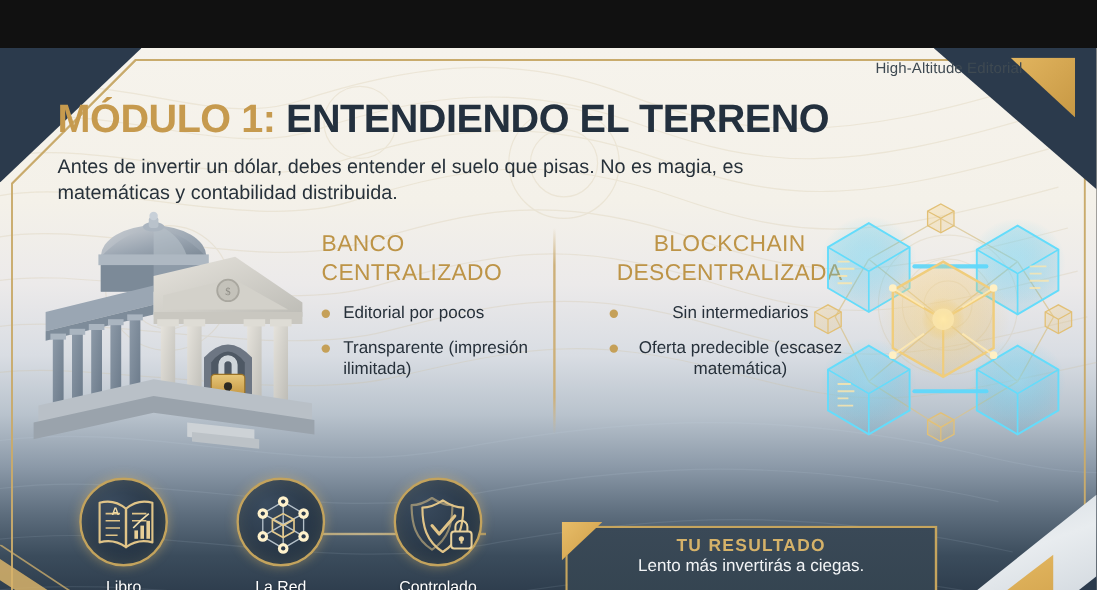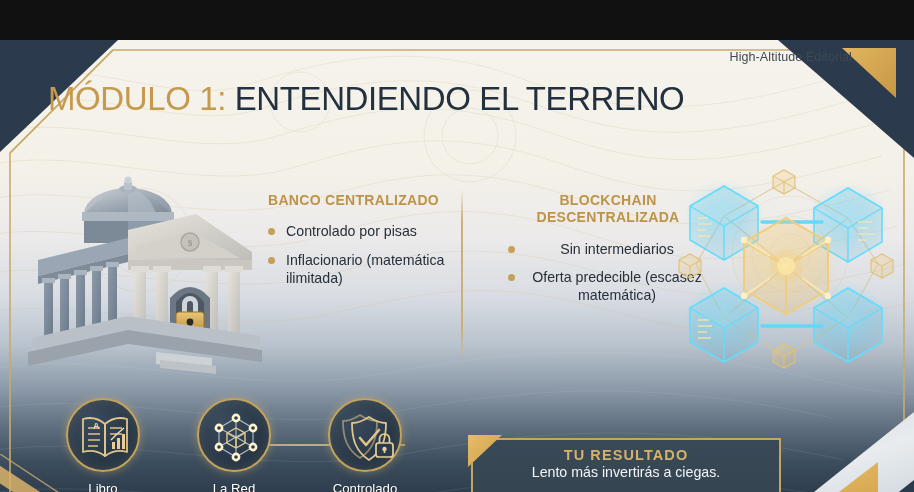--- a/index.html
+++ b/index.html
@@ -70,39 +70,39 @@
     pointer-events:none;
   }
 
   
   .editorial {
     position:absolute; right:62px; top:10px;
     font-size:12.5px; color:#3f4a52; letter-spacing:.1px;
   }
   .title {
     position:absolute; left:48px; top:40px;
-    font-size:33px; font-weight:normal; letter-spacing:-.4px;
+    font-size:33px; font-weight:bold; letter-spacing:-.4px;
     white-space:nowrap;
   }
   .title .gold { color:#c69a4e; }
   .title .dark { color:#23303e; }
   .subtitle {
     position:absolute; left:48px; top:88px; width:610px;
     font-size:16.5px; line-height:1.35; color:#27313a;
   }
 
   
   .bank { position:absolute; left:24px; top:136px; width:240px; height:205px; }
 
   
   .col { position:absolute; top:152px; }
   .col-a { left:268px; width:180px; }
   .col-b { left:508px; width:200px;text-align:center; }
   .col h3 {
-    font-size:14px; font-weight:bold; color:#bd9447;
+    font-size:19px; font-weight:normal; color:#bd9447;
     letter-spacing:.3px; line-height:1.24; margin-bottom:14px;
   }
   .bullets { list-style:none; }
   .bullets li {
     position:relative; padding-left:18px; margin-bottom:11px;
     font-size:14.2px; line-height:1.25; color:#26303a;
   }
   .bullets li::before {
     content:""; position:absolute; left:0; top:5px;
     width:7px; height:7px; border-radius:50%;
@@ -212,20 +212,21 @@
     <path d="M-5 -10 L110 66" fill="none" stroke="#c9ab6c" stroke-width="1.4" opacity="0.8"></path>
   </svg>
 
   <div class="editorial">High-Altitude Editorial</div>
 
   <h1 class="title">
     <span class="gold">MÓDULO 1:</span>
     <span class="dark">ENTENDIENDO EL TERRENO</span>
   </h1>
 
+  <p class="subtitle">Antes de invertir un dólar, debes entender el suelo que pisas. No es magia, es matemáticas y contabilidad distribuida.</p>
 
   <svg class="bank" viewBox="0 0 240 205">
     <defs>
       <linearGradient id="stoneL" x1="0" y1="0" x2="1" y2="1">
         <stop offset="0" stop-color="#8d9aa8"></stop>
           <stop offset="1" stop-color="#6b7a8a"></stop>
       </linearGradient>
       <linearGradient id="stoneR" x1="0" y1="0" x2="1" y2="1">
         <stop offset="0" stop-color="#e6e3dc"></stop>
           <stop offset="1" stop-color="#bdbcb6"></stop>
@@ -299,22 +300,22 @@
 
     <path d="M8 162 L104 140 L236 160 L236 174 L104 156 L8 176 Z" fill="#b9c0c7"></path>
     <path d="M4 176 L104 154 L238 174 L238 186 L104 168 L4 190 Z" fill="#9aa3ac"></path>
     <path d="M132 176 L188 182 L188 194 L132 188 Z" fill="#cdd2d6"></path>
     <path d="M136 184 L192 190 L192 198 L136 192 Z" fill="#bcc2c7"></path>
   </svg>
 
   <div class="col col-a">
     <h3>BANCO CENTRALIZADO</h3>
     <ul class="bullets">
-      <li>Controlado por pisas</li>
-      <li>Inflacionario (matemática ilimitada)</li>
+      <li>Editorial por pocos</li>
+      <li>Transparente (impresión ilimitada)</li>
     </ul>
   </div>
 
   <div class="divider"></div>
 
   <div class="col col-b">
     <h3>BLOCKCHAIN DESCENTRALIZADA</h3>
     <ul class="bullets">
       <li>Sin intermediarios</li>
       <li>Oferta predecible (escasez matemática)</li>

